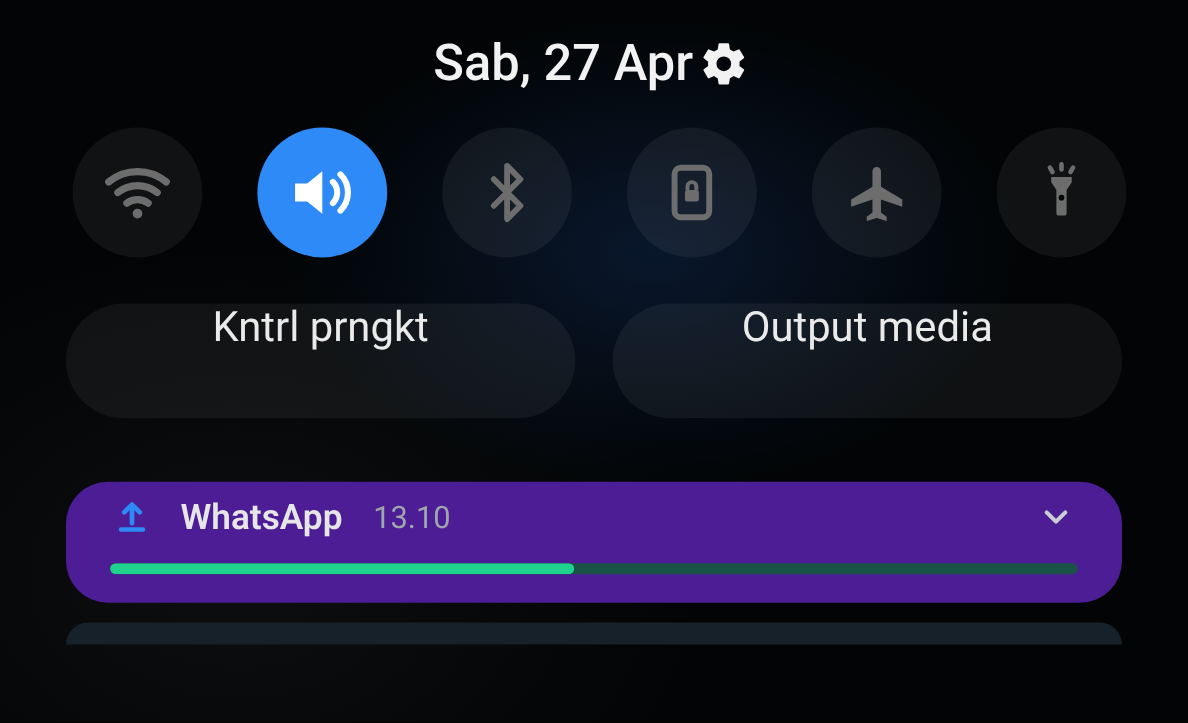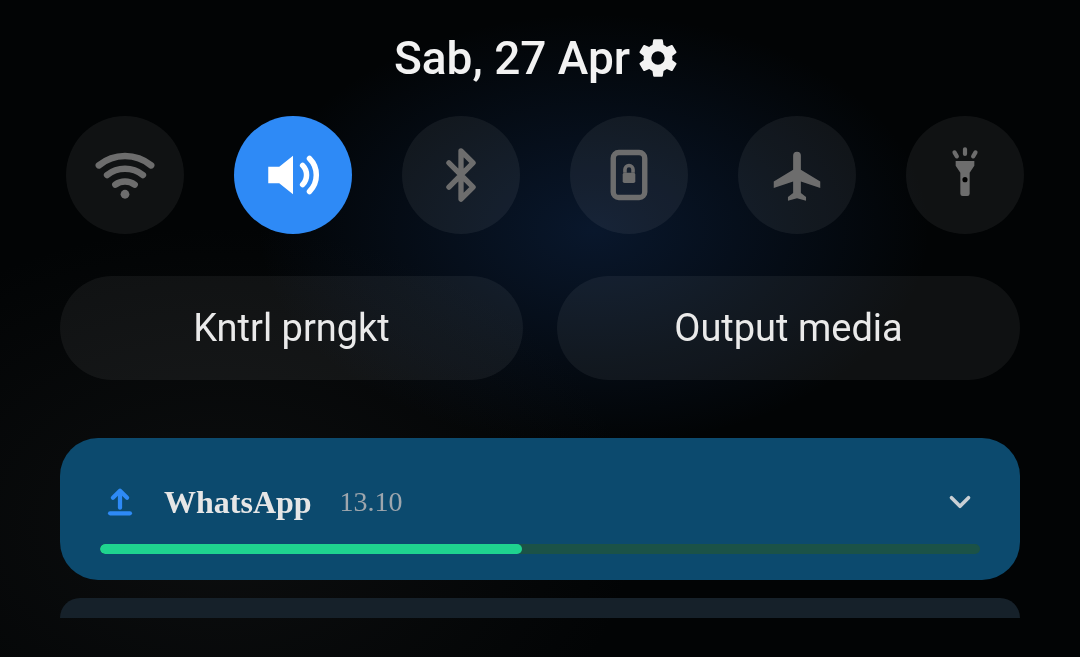--- a/index.html
+++ b/index.html
@@ -80,35 +80,34 @@
     display: flex;
     gap: 34px;
     margin-bottom: 58px;
   }
   .pill {
     flex: 1;
     height: 104px;
     border-radius: 52px;
     background: rgba(255,255,255,0.055);
     display: flex;
-    align-items: center;
+    align-items: flex-start;
     justify-content: center;
     font-size: 38px;
     font-weight: 400;
     color: #eaeaea;
     cursor: pointer;
   }
 
   
   .notif {
-    background: #0c4a6e;
+    background: #4c1d95;
     border-radius: 38px;
-    padding: 44px 40px 26px 40px;
+    padding: 12px 40px 26px 40px;
     position: relative;
-    font-family: Liberation Serif, serif;
   }
   .notif-head {
     display: flex;
     align-items: center;
     gap: 24px;
     margin-bottom: 22px;
   }
   .notif-icon {
     width: 40px;
     height: 40px;

